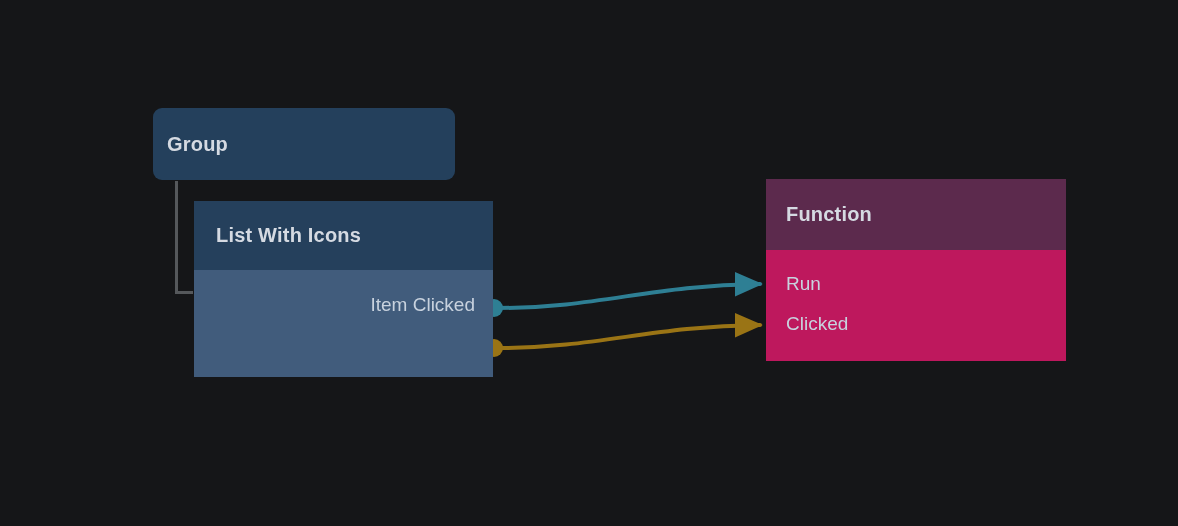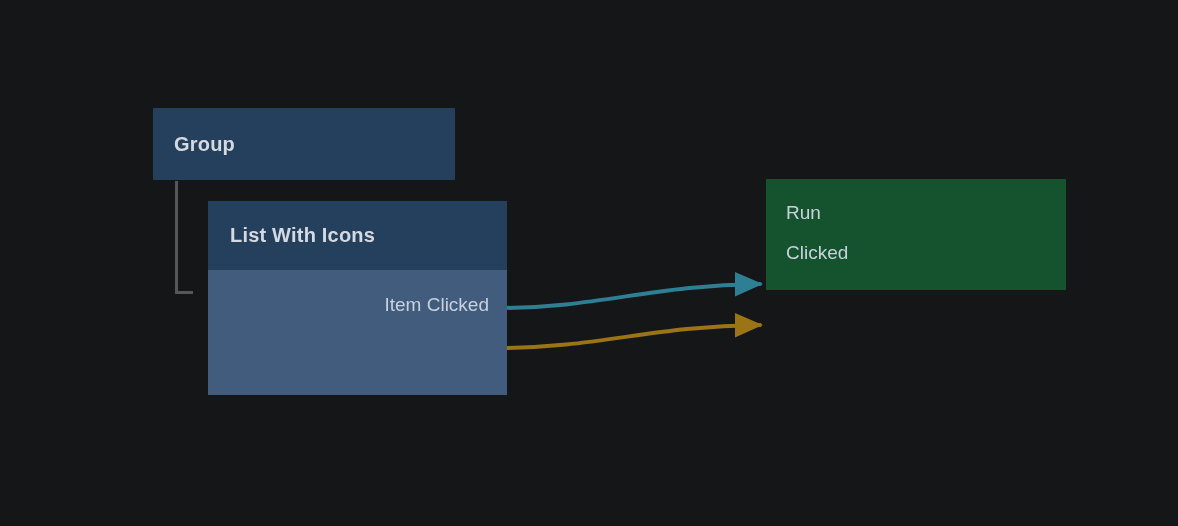--- a/index.html
+++ b/index.html
@@ -43,21 +43,22 @@
   #group-node {
     left: 153px;
     top: 108px;
     width: 302px;
     height: 72px;
   }
   #group-node .node-header {
     width: 100%;
     height: 100%;
     background: #24405c;
-    padding-left: 21px;
+    padding-left: 14px;
+    border-radius: 9px;
   }
 
   
   #group-bracket {
     position: absolute;
     left: 175px;
     top: 181px;
     width: 18px;
     height: 113px;
   }
@@ -73,51 +74,51 @@
     position: absolute;
     left: 0;
     bottom: 0;
     width: 18px;
     height: 3px;
     background: #55585b;
   }
 
   
   #list-node {
-    left: 208px;
+    left: 194px;
     top: 201px;
     width: 299px;
     height: 182px;
   }
   #list-node .node-header {
     height: 69px;
     background: #25405c;
     padding-left: 22px;
   }
   #list-node .node-body {
-    height: 125px;
+    height: 107px;
     background: #415c7c;
     padding-top: 14px;
   }
 
   
   #function-node {
     left: 766px;
     top: 179px;
     width: 300px;
     height: 182px;
   }
   #function-node .node-header {
     height: 71px;
     background: #5c2a4d;
     padding-left: 20px;
   }
   #function-node .node-body {
     height: 111px;
-    background: #14532d;
+    background: #be185d;
     padding-top: 13px;
   }
 
   
   .port-row {
     position: relative;
     height: 40px;
     display: flex;
     align-items: center;
     box-sizing: border-box;
@@ -186,20 +187,23 @@
       <span class="node-title">List With Icons</span>
     </div>
     <div class="node-body">
       <div class="port-row out">
         <span class="port-label">Item Clicked</span>
       </div>
     </div>
   </div>
 
   <div class="node" id="function-node">
+    <div class="node-header">
+      <span class="node-title">Function</span>
+    </div>
     <div class="node-body">
       <div class="port-row in">
         <span class="port-label">Run</span>
       </div>
       <div class="port-row in">
         <span class="port-label">Clicked</span>
       </div>
     </div>
   </div>
 

